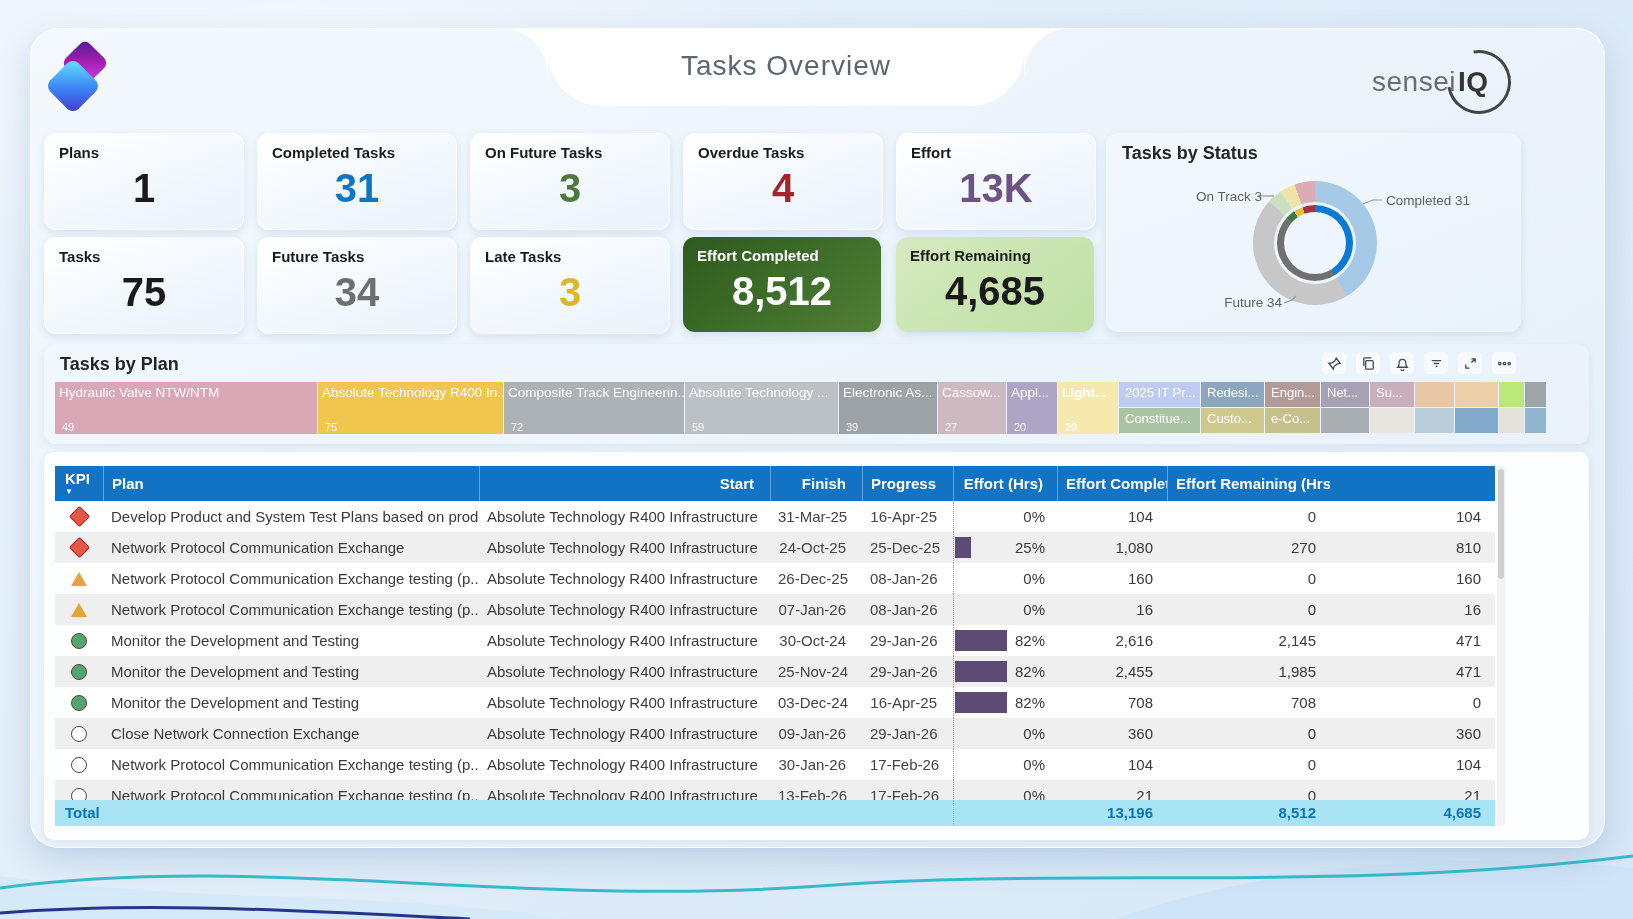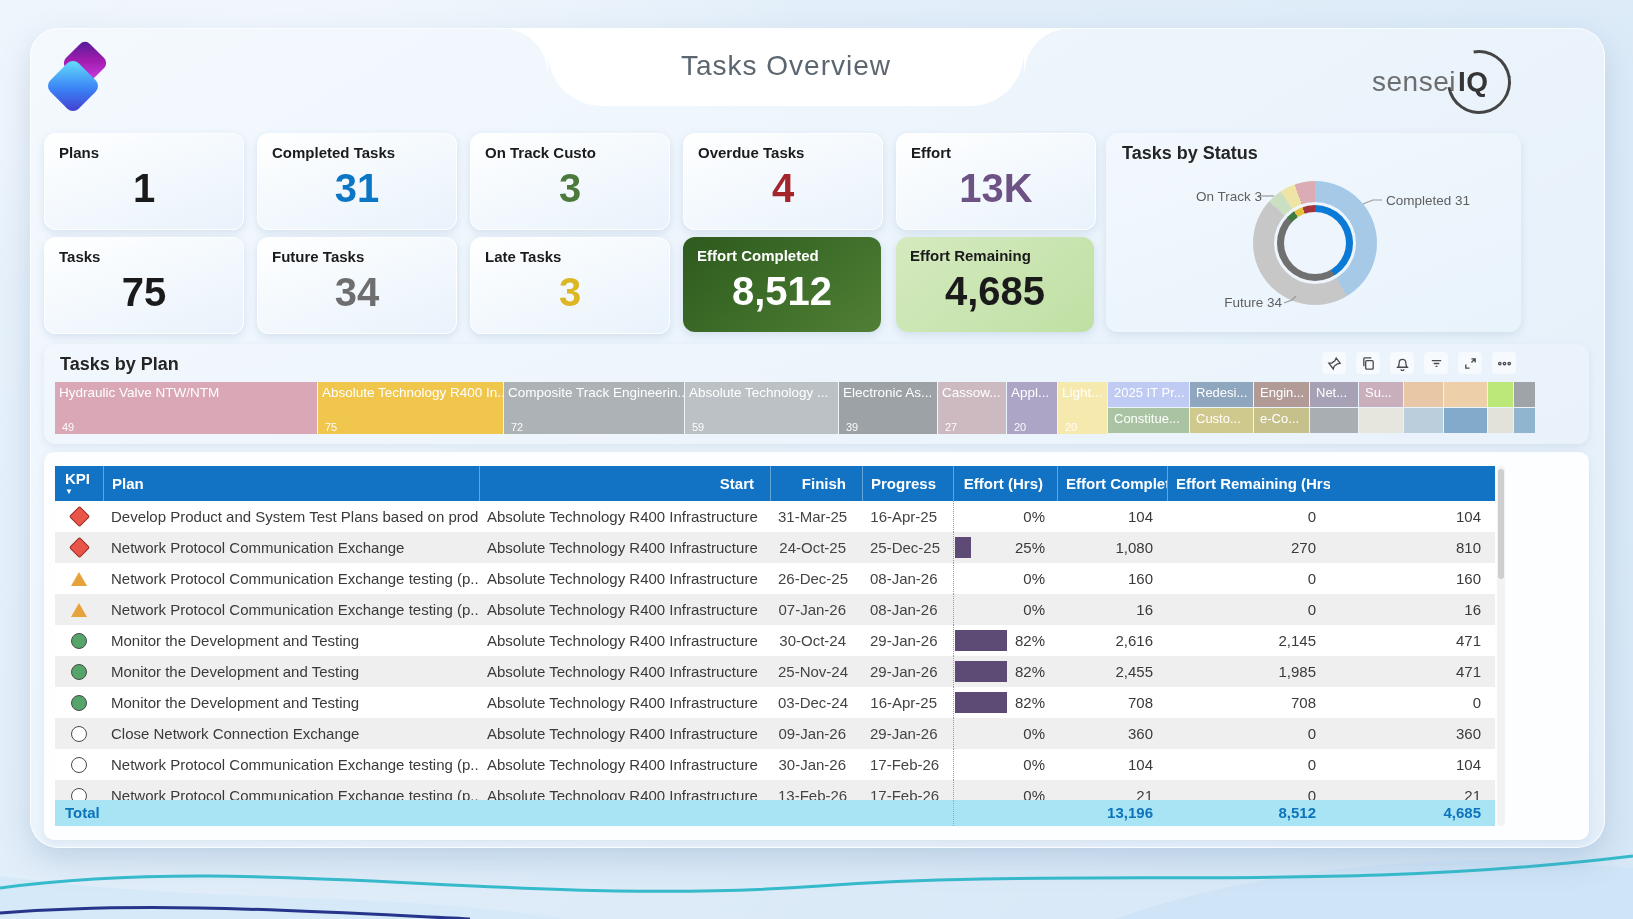--- a/index.html
+++ b/index.html
@@ -142,21 +142,21 @@
 
   <div class="kcard" style="left:44px;top:133px;">
     <div class="klabel">Plans</div>
     <div class="kvalue v-black">1</div>
   </div>
   <div class="kcard" style="left:257px;top:133px;">
     <div class="klabel">Completed Tasks</div>
     <div class="kvalue v-blue">31</div>
   </div>
   <div class="kcard" style="left:470px;top:133px;">
-    <div class="klabel">On Track Custo</div>
+    <div class="klabel">On Future Tasks</div>
     <div class="kvalue v-green">3</div>
   </div>
   <div class="kcard" style="left:683px;top:133px;">
     <div class="klabel">Overdue Tasks</div>
     <div class="kvalue v-red">4</div>
   </div>
   <div class="kcard" style="left:896px;top:133px;">
     <div class="klabel">Effort</div>
     <div class="kvalue v-purple">13K</div>
   </div>
@@ -259,21 +259,21 @@
         <span class="tv">39</span>
       </div>
       <div class="tile" style="width:68px;background:#cdbac0;">
         <span class="tl">Cassow...</span>
         <span class="tv">27</span>
       </div>
       <div class="tile" style="width:50px;background:#aca5c6;">
         <span class="tl">Appl...</span>
         <span class="tv">20</span>
       </div>
-      <div class="tile" style="width:49px;background:#f5e9ae;">
+      <div class="tile" style="width:60px;background:#f5e9ae;font-weight:bold;">
         <span class="tl">Light...</span>
         <span class="tv">20</span>
       </div>
       <div class="tm-small">
         <div class="srow">
           <div class="stile" style="width:81px;background:#bfcbf2;">2025 IT Pr...</div>
           <div class="stile" style="width:63px;background:#8fa6bf;">Redesi...</div>
           <div class="stile" style="width:55px;background:#b29b97;">Engin...</div>
           <div class="stile" style="width:48px;background:#a7a1b5;">Net...</div>
           <div class="stile" style="width:44px;background:#c9afbc;">Su...</div>

